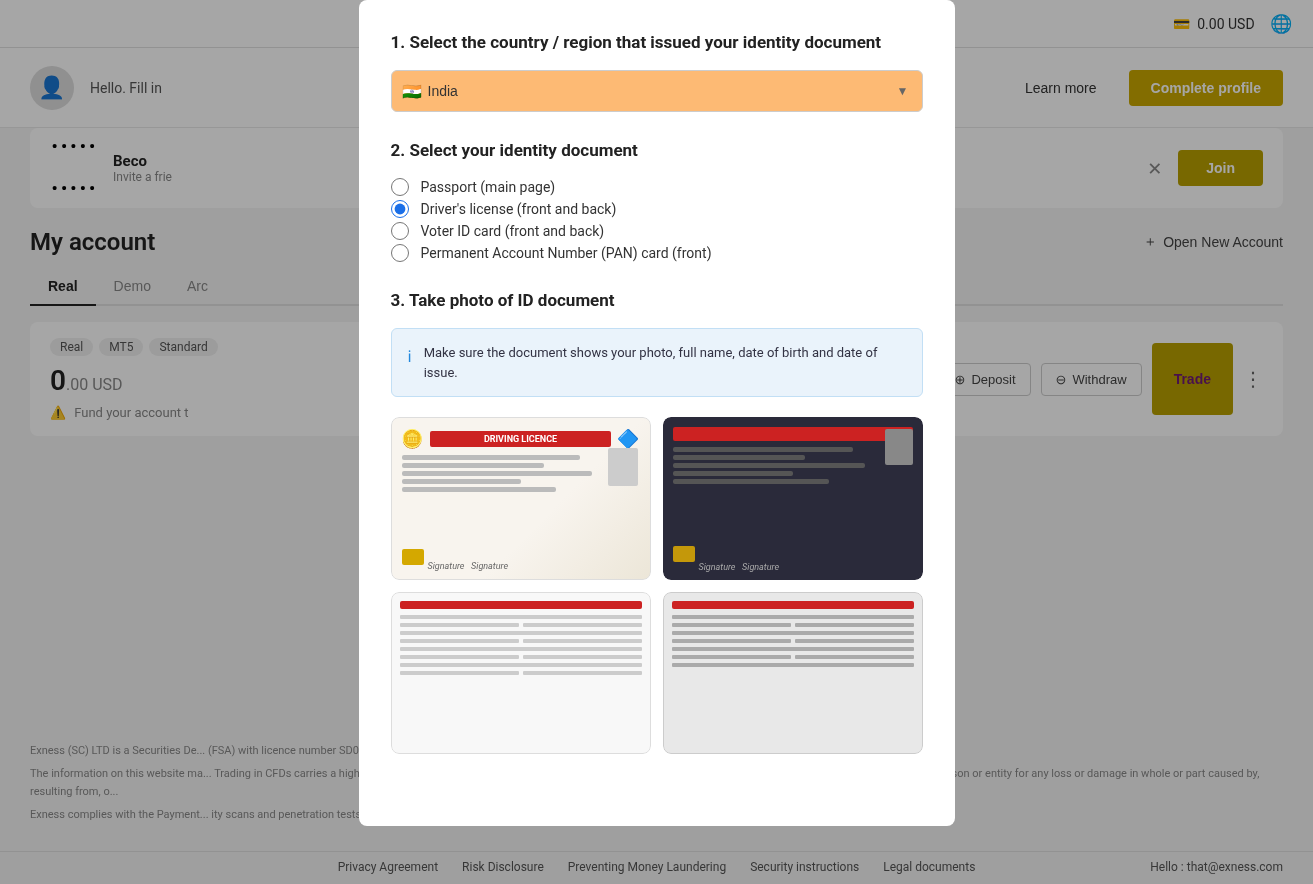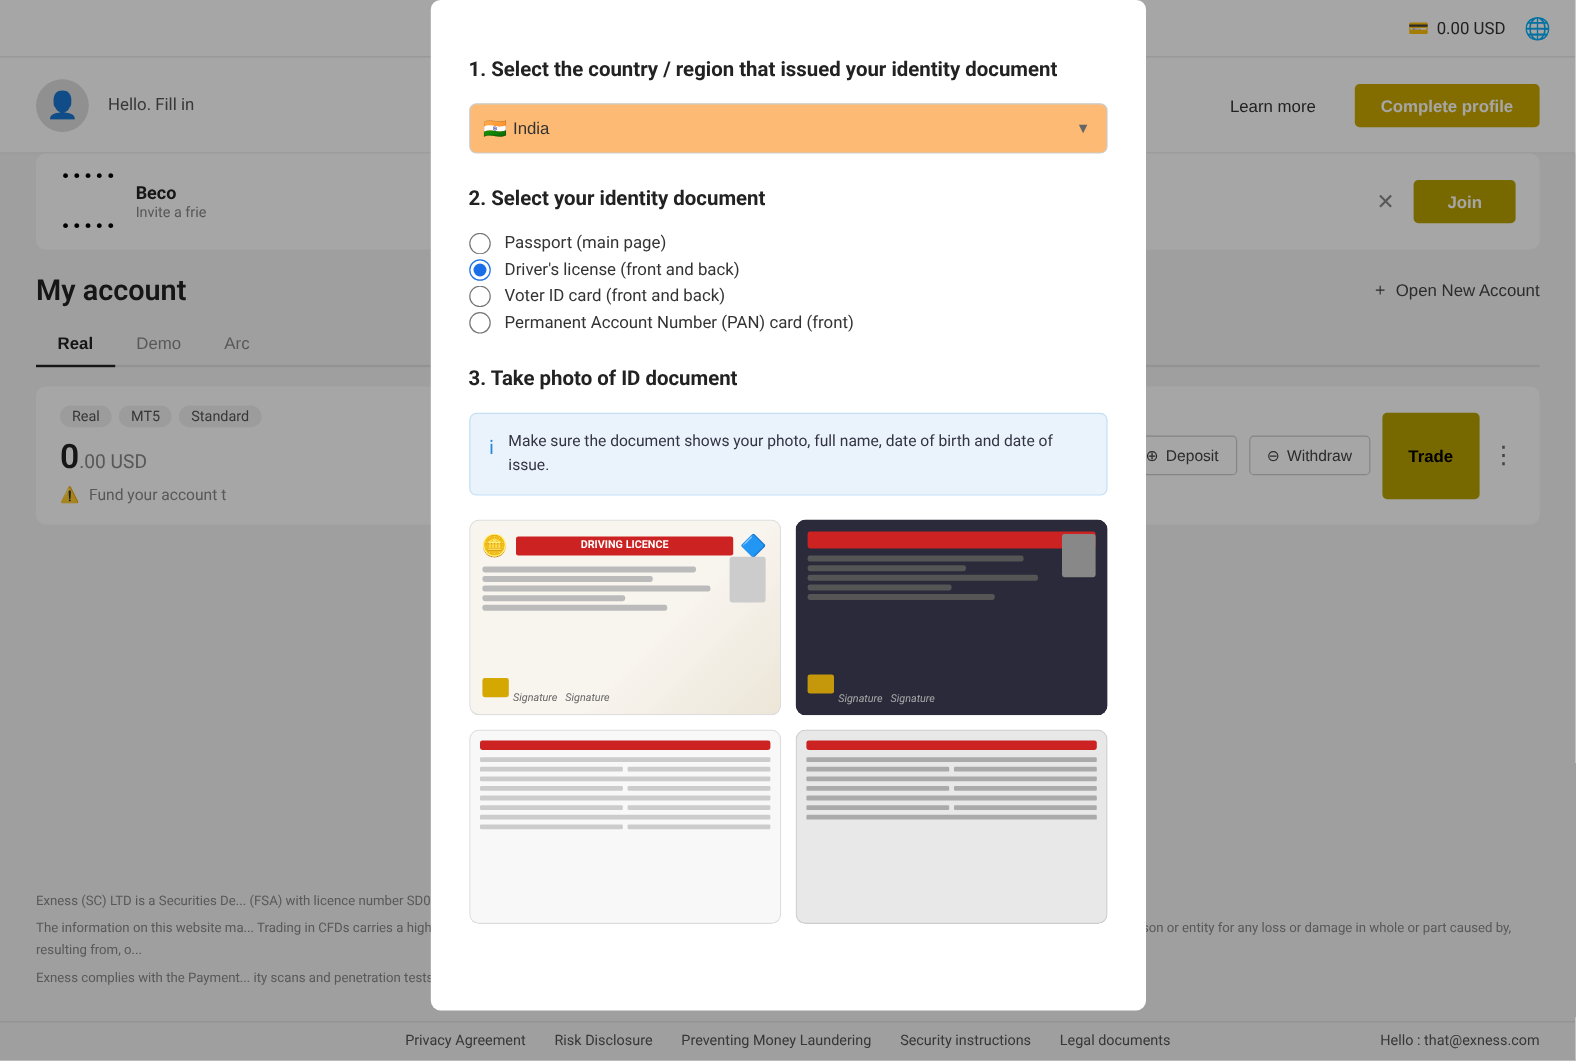--- a/index.html
+++ b/index.html
@@ -174,21 +174,21 @@
       display: flex; align-items: center; gap: 8px;
       font-size: 13px; color: #888; margin-top: 8px;
     }
     .account-actions { display: flex; gap: 10px; align-items: center; margin-left: auto; }
     .deposit-btn, .withdraw-btn {
       display: flex; align-items: center; gap: 6px;
       background: none; border: 1px solid #ccc; border-radius: 4px;
       padding: 8px 14px; font-size: 13px; color: #444; cursor: pointer;
     }
     .trade-btn {
-      background: #b8a000; color: #000000; border: none; border-radius: 4px;
+      background: #b8a000; color: #701a75; border: none; border-radius: 4px;
       padding: 28px 22px; font-size: 14px; font-weight: 600; cursor: pointer; text-align: right;
     }
     .more-btn {
       background: none; border: none; font-size: 20px; color: #666; cursor: pointer;
     }
 
     
     .footer-area {
       position: absolute;
       bottom: 60px; left: 30px; right: 30px;
@@ -222,21 +222,21 @@
     
     .modal {
       background: #fff;
       width: 596px;
       max-height: 880px;
       border-radius: 8px;
       overflow-y: scroll;
       overflow-x: hidden;
       position: relative;
       margin-top: 0;
-      padding: 48px 32px 32px 32px;
+      padding: 32px 32px 32px 32px;
     }
     
     .modal::-webkit-scrollbar { width: 8px; }
     .modal::-webkit-scrollbar-track { background: #f0f0f0; }
     .modal::-webkit-scrollbar-thumb { background: #ccc; border-radius: 4px; }
 
     .modal-section-title {
       font-size: 17px; font-weight: 700; color: #222;
       margin-bottom: 18px;
     }

